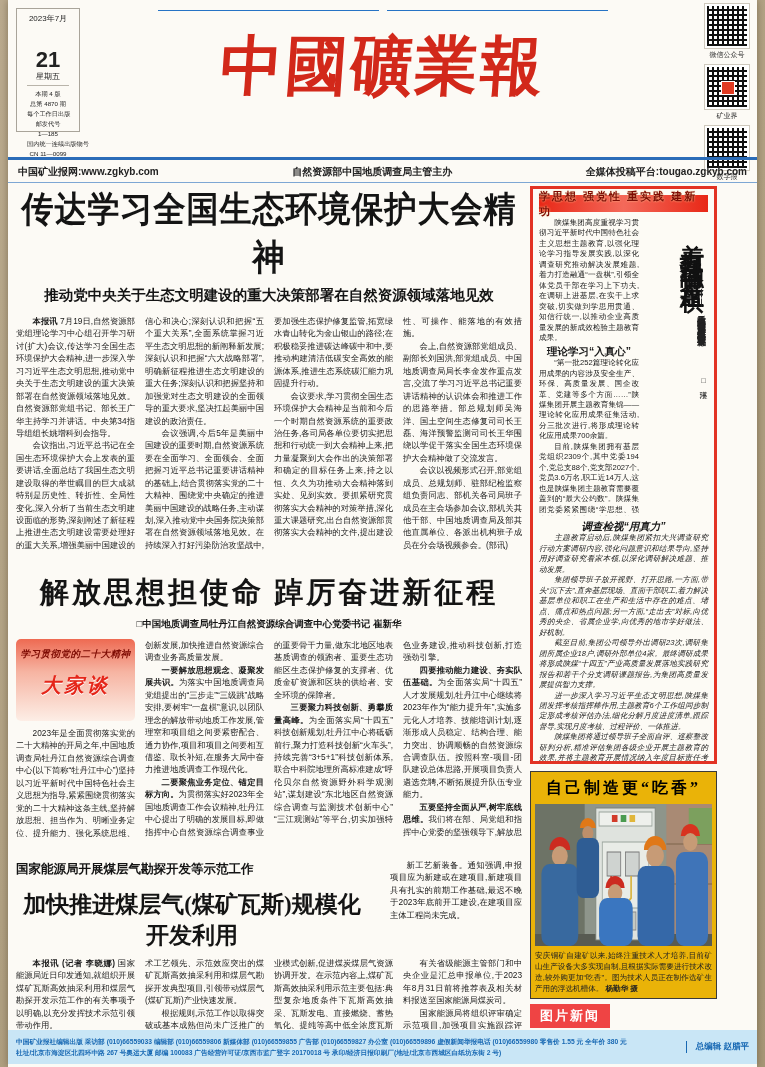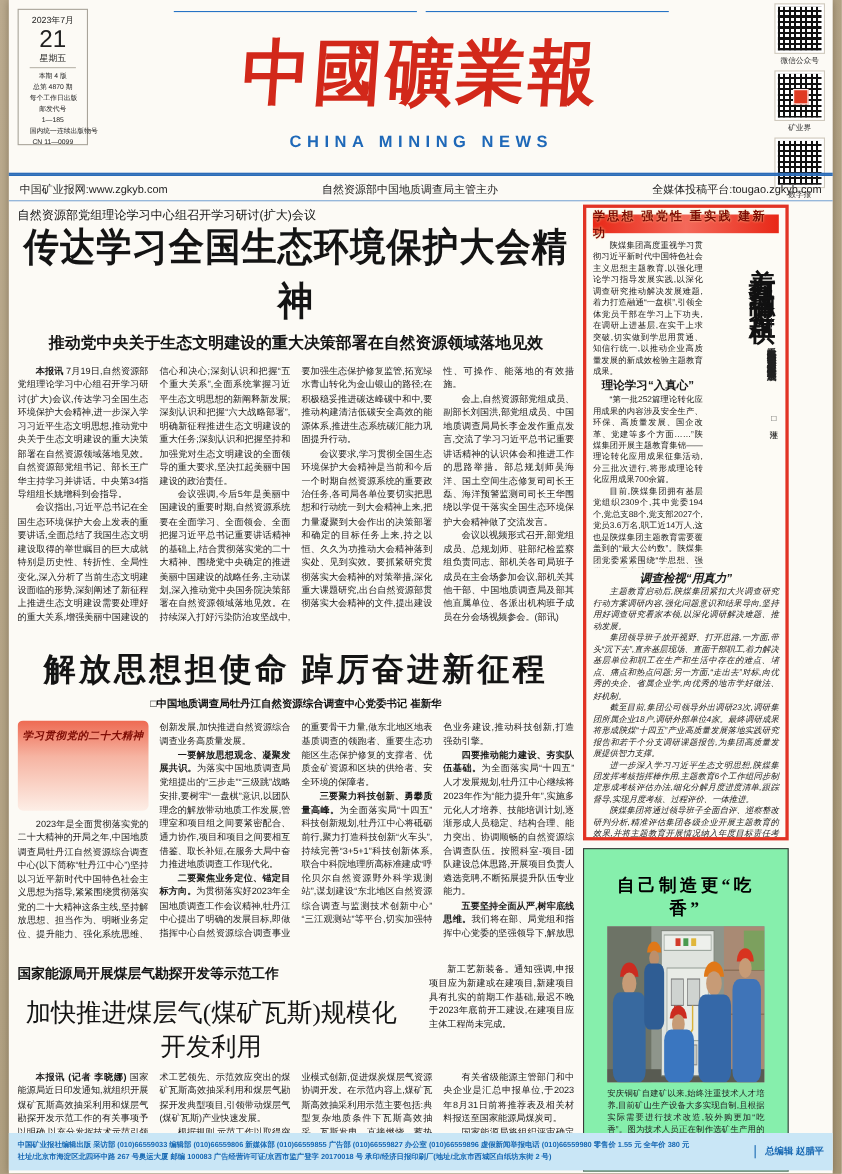--- a/index.html
+++ b/index.html
@@ -2,73 +2,73 @@
 <html lang="zh"><head>
 <meta charset="utf-8">
 <style>
   html,body{margin:0;padding:0;background:#ab9a7d;font-family:"Liberation Sans","DejaVu Sans",sans-serif;}
   .stage{position:relative;width:765px;height:1067px;overflow:hidden;background:linear-gradient(135deg,#bcac90,#a89878);}
   .paper{position:absolute;left:8px;top:0;width:749px;height:1067px;background:#fcfaf5;box-shadow:0 0 8px rgba(60,45,20,.45);}
 
   
   .datebox{position:absolute;left:8px;top:8px;width:64px;height:124px;border:1px solid #a9a49a;box-sizing:border-box;text-align:center;padding:4px 10px;color:#222;}
   .datebox .ym{font-size:8px;}
-  .datebox .day{font-size:22px;font-weight:normal;line-height:1.05;}
+  .datebox .day{font-size:22px;font-weight:bold;line-height:1.05;margin-top:24px;}
   .datebox .wk{font-size:8px;padding-bottom:3px;border-bottom:1px solid #b9b4aa;margin-bottom:3px;}
   .datebox .ln{font-size:6.2px;line-height:1.6;white-space:nowrap;}
   .slogan{position:absolute;left:150px;top:10px;width:450px;display:flex;align-items:center;gap:8px;color:#2673c5;font-weight:bold;font-size:12px;letter-spacing:2px;}
   .slogan .dash{flex:1;border-top:1.5px solid #2673c5;height:0;}
   .mast-title{position:absolute;left:120px;top:24px;width:510px;text-align:center;font-family:"DejaVu Serif","Liberation Serif",serif;font-size:62px;font-weight:bold;color:#d2281a;transform:skewX(-4deg) scaleY(1.04);letter-spacing:3px;line-height:1.35;}
   .mast-en{position:absolute;left:120px;top:121px;width:510px;text-align:center;color:#1e68b8;font-size:15px;font-weight:bold;letter-spacing:5px;}
   .qrcol{position:absolute;right:3px;top:4px;width:54px;text-align:center;}
   .qr{width:40px;height:40px;margin:0 auto;background-color:#fff;background-image:repeating-linear-gradient(0deg,#111 0 2px,transparent 2px 5px),repeating-linear-gradient(90deg,#111 0 2px,transparent 2px 5px);border:2px solid #fff;outline:1px solid #cfc9bd;position:relative;}
   .qr .red-center{position:absolute;left:14px;top:14px;width:12px;height:12px;background:#e03a22;border:1px solid #fff;}
   .qr-label{font-size:7px;color:#333;margin:2px 0 5px;}
   .rule2{position:absolute;top:157px;left:0;width:100%;height:3px;border-top:2.5px solid #2b6cb8;border-bottom:1px solid #2b6cb8;box-sizing:border-box;}
-  .infobar{position:absolute;top:165px;left:0;width:100%;display:flex;justify-content:space-between;padding:0 10px;box-sizing:border-box;font-size:10px;font-weight:normal;color:#222;}
+  .infobar{position:absolute;top:165px;left:0;width:100%;display:flex;justify-content:space-between;padding:0 10px;box-sizing:border-box;font-size:10px;font-weight:bold;color:#222;}
   .rule3{position:absolute;top:182px;left:0;width:100%;border-top:1px solid #7da7d4;}
 
   
   .left-col{position:absolute;left:8px;top:188px;width:506px;height:842px;overflow:hidden;color:#141414;}
   .kicker1{font-size:11px;margin:0 0 3px;}
   .h1{font-size:32px;font-weight:900;text-align:center;margin:2px 0 8px;letter-spacing:1px;transform:scaleY(1.1);}
   .sub1{font-size:14.5px;font-weight:600;text-align:center;margin:0 0 10px;}
   .body-cols{column-count:4;column-gap:10px;column-fill:auto;text-align:justify;font-size:8.3px;line-height:1.5;color:#1a1a1a;}
   .body-cols p{margin:0;text-indent:2em;}
   .a1-body{height:246px;overflow:hidden;}
   .h2{font-family:"Liberation Serif","DejaVu Serif",serif;font-size:29px;font-weight:900;text-align:center;margin:12px 0 5px;letter-spacing:3px;}
   .byline2{font-size:9.5px;font-weight:bold;text-align:center;margin:0 0 8px;}
   .a2-body{height:210px;overflow:hidden;}
   .badge{break-inside:avoid;width:100%;height:82px;margin-bottom:6px;background:linear-gradient(180deg,#ee6a52 0%,#f6b4a2 40%,#fdeee6 100%);border-radius:5px;box-sizing:border-box;padding:8px 3px 4px;text-align:center;text-indent:0;}
   .badge .l1{font-size:9.5px;font-weight:900;font-style:italic;color:#7e0c04;letter-spacing:0.5px;}
   .badge .l2{font-size:20px;font-weight:900;font-style:italic;color:#e5261a;margin-top:9px;letter-spacing:3px;text-shadow:0 1px 0 #fff;}
   .a3{margin-top:8px;}
   .a3-top{display:flex;gap:22px;}
   .a3-left{width:352px;}
   .kicker3{font-size:12.5px;font-weight:bold;margin:4px 0 6px;}
-  .h3{font-family:"Liberation Serif","DejaVu Serif",serif;font-size:23px;font-weight:400;margin:11px 0 6px;text-align:center;letter-spacing:0;}
+  .h3{font-family:"Liberation Serif","DejaVu Serif",serif;font-size:23px;font-weight:700;margin:11px 0 6px;text-align:center;letter-spacing:0;}
   .a3-side{flex:1;font-size:8.3px;line-height:1.5;text-align:justify;padding-top:2px;}
   .a3-side p{margin:0;text-indent:2em;}
   .a3-body{height:116px;overflow:hidden;}
 
   
   .right-col{position:absolute;left:522px;top:186px;width:187px;height:848px;}
   .redbox{border:3px solid #e23324;height:578px;box-sizing:border-box;padding:6px;overflow:hidden;background:#fdfbf5;}
   .banner{height:17px;background:linear-gradient(90deg,#e82817,#f4695a,#e82817);display:flex;align-items:center;justify-content:center;font-weight:900;font-size:11px;letter-spacing:2px;color:#7e0b04;text-shadow:0 0 2px #ffd9a0;margin-bottom:6px;}
   .rb-upper{display:flex;gap:5px;height:298px;overflow:hidden;}
   .rb-text{flex:1;font-size:7.6px;line-height:1.38;text-align:justify;color:#1a1a1a;}
   .rb-text p{margin:0;text-indent:2em;}
   .rb-sec{font-size:10.5px;font-weight:900;text-align:center;margin:5px 0 3px;text-indent:0 !important;}
   .vert{width:64px;writing-mode:vertical-rl;display:flex;gap:4px;padding-top:6px;box-sizing:border-box;}
   .vtitle{font-family:"Liberation Serif","DejaVu Serif",serif;font-size:24px;font-weight:900;letter-spacing:5px;color:#111;}
   .vsub{font-size:8.6px;font-weight:bold;letter-spacing:1px;color:#222;margin-top:6px;}
   .vauthor{font-size:7.6px;color:#333;margin-top:40px;}
   .rb-lower{font-size:7.6px;line-height:1.38;text-align:justify;color:#1a1a1a;margin-top:3px;}
   .rb-lower p{margin:0;text-indent:2em;font-style:italic;}
-  .photonews{margin-top:7px;border:1px solid #3a3a3a;padding:21px;background:#86efac;}
+  .photonews{margin-top:7px;border:1px solid #3a3a3a;padding:4px;background:#eab308;}
   .ph-head{font-family:"Liberation Serif","DejaVu Serif",serif;font-size:16px;font-weight:900;text-align:center;letter-spacing:3px;margin:2px 0 5px;}
   .photo{height:142px;position:relative;overflow:hidden;background:#8e958b;}
   .caption{font-size:7.6px;line-height:1.45;text-align:justify;margin-top:4px;color:#222;}
   .caption .credit{font-weight:bold;white-space:nowrap;}
   .pic-label{display:inline-block;background:#ef4444;color:#fff;font-weight:bold;font-size:13px;letter-spacing:2px;padding:3px 10px;margin-top:5px;}
   .editor-row{margin-top:5px;border-top:1px solid #222;border-bottom:1px solid #222;padding:7px 6px;display:flex;justify-content:space-between;font-size:10px;color:#111;}
 
   
   .footer{position:absolute;left:0;bottom:3px;width:100%;height:34px;background:#c9e6f6;display:flex;align-items:center;box-sizing:border-box;padding:0 8px;gap:8px;}
   .f-left{flex:1;color:#1768b3;font-size:6.7px;line-height:1.7;font-weight:bold;white-space:nowrap;overflow:hidden;}
@@ -91,21 +91,20 @@
       <div class="ln">1—185</div>
       <div class="ln">国内统一连续出版物号</div>
       <div class="ln">CN 11—0099</div>
     </div>
 
     <div class="slogan">
       <span class="dash"></span>
       <span class="dash"></span>
     </div>
     <div class="mast-title">中國礦業報</div>
-    <div class="mast-en">CHINA MINING NEWS</div>
 
     <div class="qrcol">
       <div class="qr"></div>
       <div class="qr-label">微信公众号</div>
       <div class="qr">
           <span class="red-center"></span>
         </div>
       <div class="qr-label">矿业界</div>
       <div class="qr"></div>
       <div class="qr-label">数字报</div>
@@ -115,39 +114,39 @@
     <div class="infobar">
       <span>中国矿业报网:www.zgkyb.com</span>
       <span>自然资源部中国地质调查局主管主办</span>
       <span>全媒体投稿平台:tougao.zgkyb.com</span>
     </div>
     <div class="rule3"></div>
 
     <section class="left-col">
 
       <article>
-        <div class="kicker1">自然资源部党组理论学习中心组召开学习研讨(扩大)会议</div>
         <h1 class="h1">传达学习全国生态环境保护大会精神</h1>
         <div class="sub1">推动党中央关于生态文明建设的重大决策部署在自然资源领域落地见效</div>
         <div class="body-cols a1-body">
           <p><b>本报讯</b><span> 7月19日,自然资源部党组理论学习中心组召开学习研讨(扩大)会议,传达学习全国生态环境保护大会精神,进一步深入学习习近平生态文明思想,推动党中央关于生态文明建设的重大决策部署在自然资源领域落地见效。自然资源部党组书记、部长王广华主持学习并讲话。中央第34指导组组长姚增科到会指导。</span></p>
           <p><b></b><span>会议指出,习近平总书记在全国生态环境保护大会上发表的重要讲话,全面总结了我国生态文明建设取得的举世瞩目的巨大成就特别是历史性、转折性、全局性变化,深入分析了当前生态文明建设面临的形势,深刻阐述了新征程上推进生态文明建设需要处理好的重大关系,增强美丽中国建设的信心和决心;深刻认识和把握“五个重大关系”,全面系统掌握习近平生态文明思想的新阐释新发展;深刻认识和把握“六大战略部署”,明确新征程推进生态文明建设的重大任务;深刻认识和把握坚持和加强党对生态文明建设的全面领导的重大要求,坚决扛起美丽中国建设的政治责任。</span></p>
           <p><b></b><span>会议强调,今后5年是美丽中国建设的重要时期,自然资源系统要在全面学习、全面领会、全面把握习近平总书记重要讲话精神的基础上,结合贯彻落实党的二十大精神、围绕党中央确定的推进美丽中国建设的战略任务,主动谋划,深入推动党中央国务院决策部署在自然资源领域落地见效。在持续深入打好污染防治攻坚战中,要加强生态保护修复监管,拓宽绿水青山转化为金山银山的路径;在积极稳妥推进碳达峰碳中和中,要推动构建清洁低碳安全高效的能源体系,推进生态系统碳汇能力巩固提升行动。</span></p>
           <p><b></b><span>会议要求,学习贯彻全国生态环境保护大会精神是当前和今后一个时期自然资源系统的重要政治任务,各司局各单位要切实把思想和行动统一到大会精神上来,把力量凝聚到大会作出的决策部署和确定的目标任务上来,持之以恒、久久为功推动大会精神落到实处、见到实效。要抓紧研究贯彻落实大会精神的对策举措,深化重大课题研究,出台自然资源部贯彻落实大会精神的文件,提出建设性、可操作、能落地的有效措施。</span></p>
           <p><b></b><span>会上,自然资源部党组成员、副部长刘国洪,部党组成员、中国地质调查局局长李金发作重点发言,交流了学习习近平总书记重要讲话精神的认识体会和推进工作的思路举措。部总规划师吴海洋、国土空间生态修复司司长王磊、海洋预警监测司司长王华围绕以学促干落实全国生态环境保护大会精神做了交流发言。</span></p>
           <p><b></b><span>会议以视频形式召开,部党组成员、总规划师、驻部纪检监察组负责同志、部机关各司局班子成员在主会场参加会议,部机关其他干部、中国地质调查局及部其他直属单位、各派出机构班子成员在分会场视频参会。(部讯)</span></p>
         </div>
       </article>
 
       <article>
         <h2 class="h2">解放思想担使命  踔厉奋进新征程</h2>
         <div class="byline2">□中国地质调查局牡丹江自然资源综合调查中心党委书记 崔新华</div>
         <div class="body-cols a2-body">
           <div class="badge">
             <div class="l1">学习贯彻党的二十大精神</div>
+            <div class="l2">大家谈</div>
           </div>
           <p><b></b><span>2023年是全面贯彻落实党的二十大精神的开局之年,中国地质调查局牡丹江自然资源综合调查中心(以下简称“牡丹江中心”)坚持以习近平新时代中国特色社会主义思想为指导,紧紧围绕贯彻落实党的二十大精神这条主线,坚持解放思想、担当作为、明晰业务定位、提升能力、强化系统思维、创新发展,加快推进自然资源综合调查业务高质量发展。</span></p>
           <p><b>一要解放思想观念、凝聚发展共识。</b><span>为落实中国地质调查局党组提出的“三步走”“三级跳”战略安排,要树牢“一盘棋”意识,以团队理念的解放带动地质工作发展,管理室和项目组之间要紧密配合、通力协作,项目和项目之间要相互借鉴、取长补短,在服务大局中奋力推进地质调查工作现代化。</span></p>
           <p><b>二要聚焦业务定位、锚定目标方向。</b><span>为贯彻落实好2023年全国地质调查工作会议精神,牡丹江中心提出了明确的发展目标,即做指挥中心自然资源综合调查事业的重要骨干力量,做东北地区地表基质调查的领跑者、重要生态功能区生态保护修复的支撑者、优质金矿资源和区块的供给者、安全环境的保障者。</span></p>
           <p><b>三要聚力科技创新、勇攀质量高峰。</b><span>为全面落实局“十四五”科技创新规划,牡丹江中心将砥砺前行,聚力打造科技创新“火车头”,持续完善“3+5+1”科技创新体系,联合中科院地理所高标准建成“呼伦贝尔自然资源野外科学观测站”,谋划建设“东北地区自然资源综合调查与监测技术创新中心”“三江观测站”等平台,切实加强特色业务建设,推动科技创新,打造强劲引擎。</span></p>
           <p><b>四要推动能力建设、夯实队伍基础。</b><span>为全面落实局“十四五”人才发展规划,牡丹江中心继续将2023年作为“能力提升年”,实施多元化人才培养、技能培训计划,逐渐形成人员稳定、结构合理、能力突出、协调顺畅的自然资源综合调查队伍。按照科室-项目-团队建设总体思路,开展项目负责人遴选竞聘,不断拓展提升队伍专业能力。</span></p>
           <p><b>五要坚持全面从严,树牢底线思维。</b><span>我们将在部、局党组和指挥中心党委的坚强领导下,解放思想担使命、踔厉奋进新征程,加快打造自然资源综合调查专业化队伍,在不懈奋斗中为地质调查事业高质量发展作出新的贡献。</span></p>
         </div>
       </article>
 

